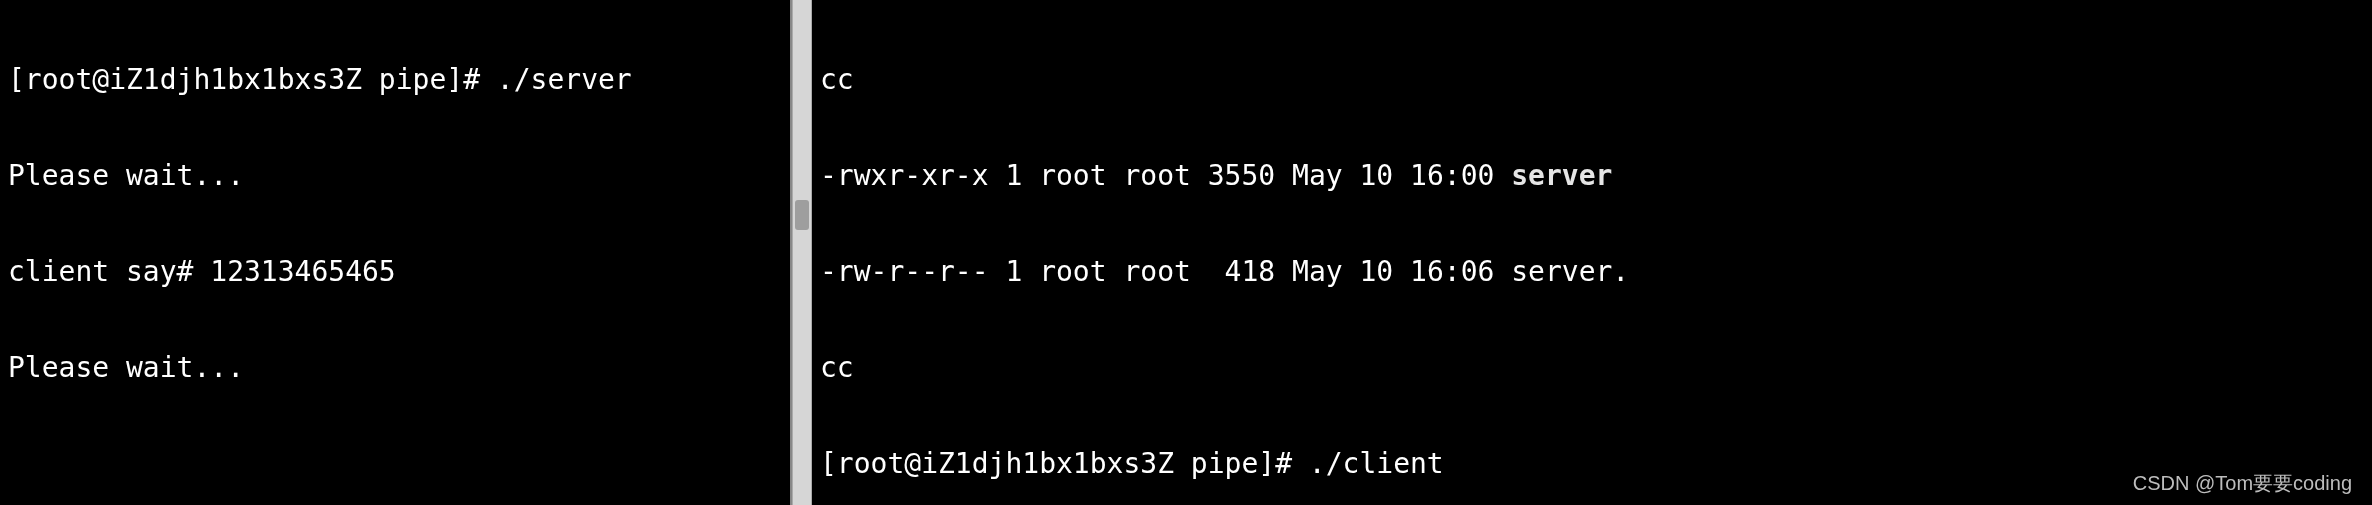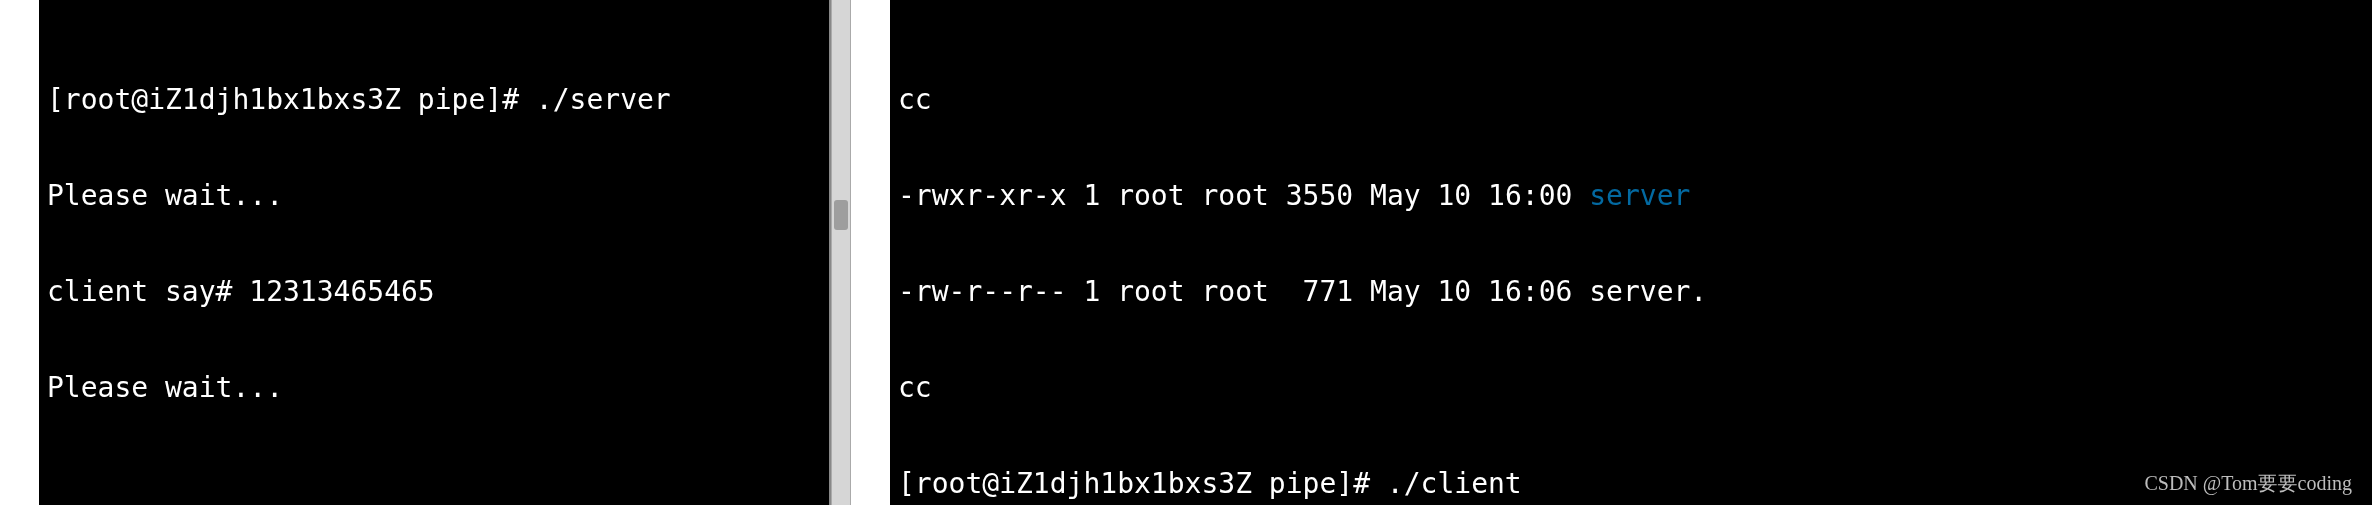--- a/index.html
+++ b/index.html
@@ -14,26 +14,25 @@
   .container {
     display: flex;
     width: 100%;
     height: 100%;
   }
   .pane {
     background: #000000;
     color: #ffffff;
     font-size: 28px;
     line-height: 32px;
-    padding: 20px 8px;
+    padding: 0 8px;
     box-sizing: border-box;
     white-space: pre;
     overflow: hidden;
     position: relative;
-    margin-left: 39px;
   }
   .pane-left {
     width: 792px;
     border-right: 2px solid #888;
   }
   .pane-right {
     flex: 1;
   }
   .scrollbar {
     width: 18px;
@@ -44,28 +43,28 @@
   }
   .scrollbar-thumb {
     position: absolute;
     left: 2px;
     right: 2px;
     top: 200px;
     height: 30px;
     background: #9e9e9e;
     border-radius: 3px;
   }
-  .green { color: #0369a1; font-weight: normal; }
+  .green { color: #e5e5e5; font-weight: bold; }
   .watermark {
     position: absolute;
     right: 20px;
     bottom: 6px;
     color: #bdbdbd;
     font-size: 20px;
-    font-family: Liberation Serif, serif;
+    font-family: Liberation Sans, sans-serif;
     white-space: nowrap;
   }
   .row { display: block; }
 </style>
 </head>
 <body>
 
 <div class="container">
 
   <div class="pane pane-left">
@@ -82,21 +81,21 @@
     
   </div>
 
   <div class="scrollbar">
     <div class="scrollbar-thumb"></div>
   </div>
 
   <div class="pane pane-right">
     <span class="row">cc</span>
     <span class="row"><span>-rwxr-xr-x</span> <span>1</span> <span>root</span> <span>root</span> <span>3550</span> <span>May</span> <span>10</span> <span>16:00</span> <span class="green">server</span></span>
-    <span class="row"><span>-rw-r--r--</span> <span>1</span> <span>root</span> <span>root</span> <span> 771</span> <span>May</span> <span>10</span> <span>16:06</span> <span>server.</span></span>
+    <span class="row"><span>-rw-r--r--</span> <span>1</span> <span>root</span> <span>root</span> <span> 418</span> <span>May</span> <span>10</span> <span>16:06</span> <span>server.</span></span>
     <span class="row">cc</span>
     <span class="row">[root@iZ1djh1bx1bxs3Z pipe]# ./client</span>
     
     
     
     
     
 
     <div class="watermark">CSDN @Tom要要coding</div>
   </div>

